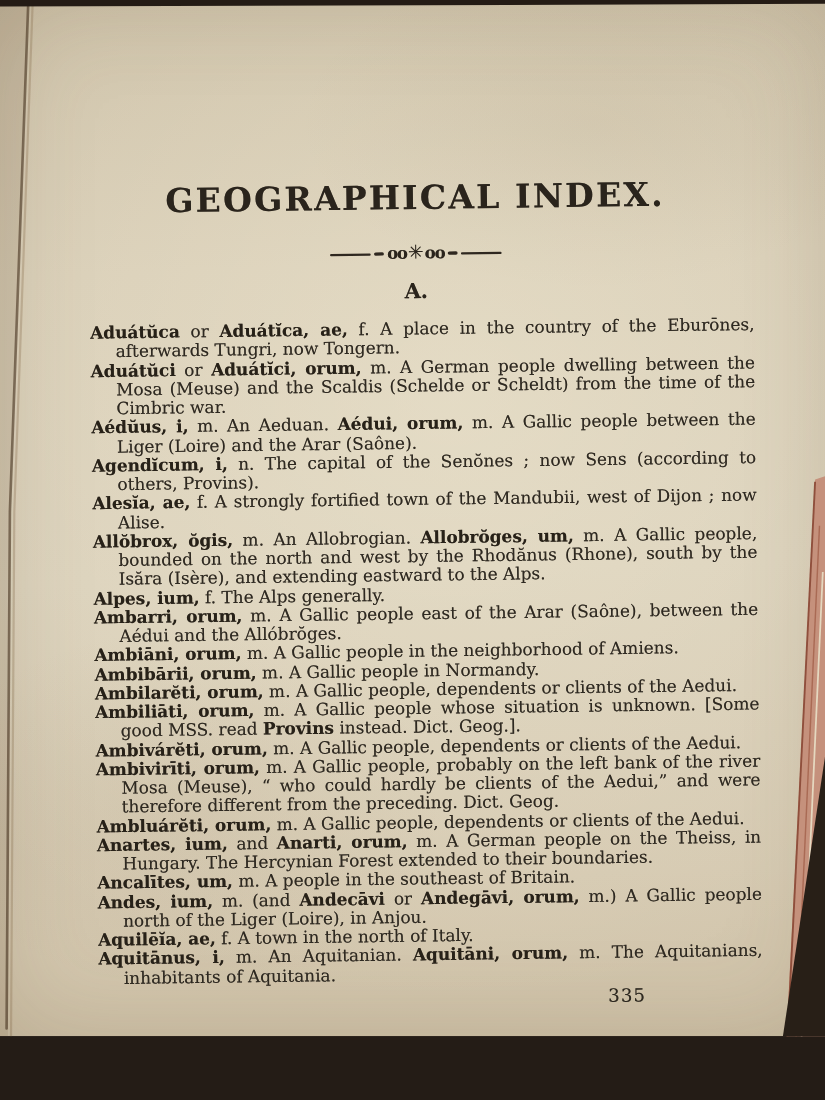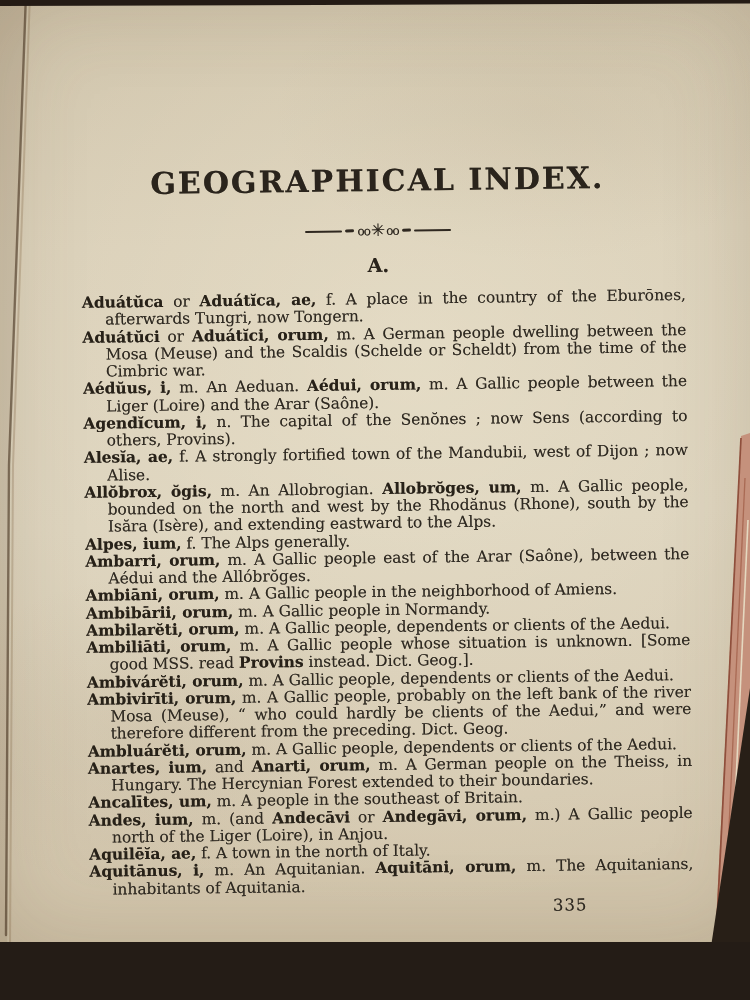--- a/index.html
+++ b/index.html
@@ -15,21 +15,21 @@
   .decor{position:absolute;inset:0;z-index:3;pointer-events:none;}
   .content{position:absolute;left:0;top:0;width:750px;z-index:2;
     transform:rotate(-0.75deg);transform-origin:50% 0;
     color:#2e2921;text-shadow:0 0 0.6px rgba(52,45,36,0.55);}
   .title{margin:163px 0 0 0;text-align:center;font-size:30px;font-weight:bold;
     letter-spacing:2px;color:#2a241c;}
   .ornament{margin-top:24px;display:flex;align-items:center;justify-content:center;
     color:#2a241c;}
   .orn-line{width:37px;height:2px;background:#2f2820;border-radius:2px;}
   .orn-line.short{width:9px;margin:0 3px;height:2.6px;}
-  .orn-dots{font-size:12px;font-weight:normal;letter-spacing:-1px;line-height:1;}
+  .orn-dots{font-size:15px;font-weight:bold;letter-spacing:-1px;line-height:1;}
   .orn-star{font-size:17px;font-weight:bold;line-height:1;margin:0 1px;
     font-family:"DejaVu Sans",sans-serif;}
   .section-letter{margin-top:15px;text-align:center;font-size:19px;font-weight:bold;
     color:#2a241c;}
   .entries{margin:15px 68px 0 78px;font-size:15.4px;line-height:17.25px;
     text-align:justify;}
   .entry{margin:0;padding-left:23px;text-indent:-23px;}
   .entry b{color:#272118;}
   .folio{margin-top:3px;padding-left:541px;font-size:16.5px;letter-spacing:1px;
     color:#2e2921;}

